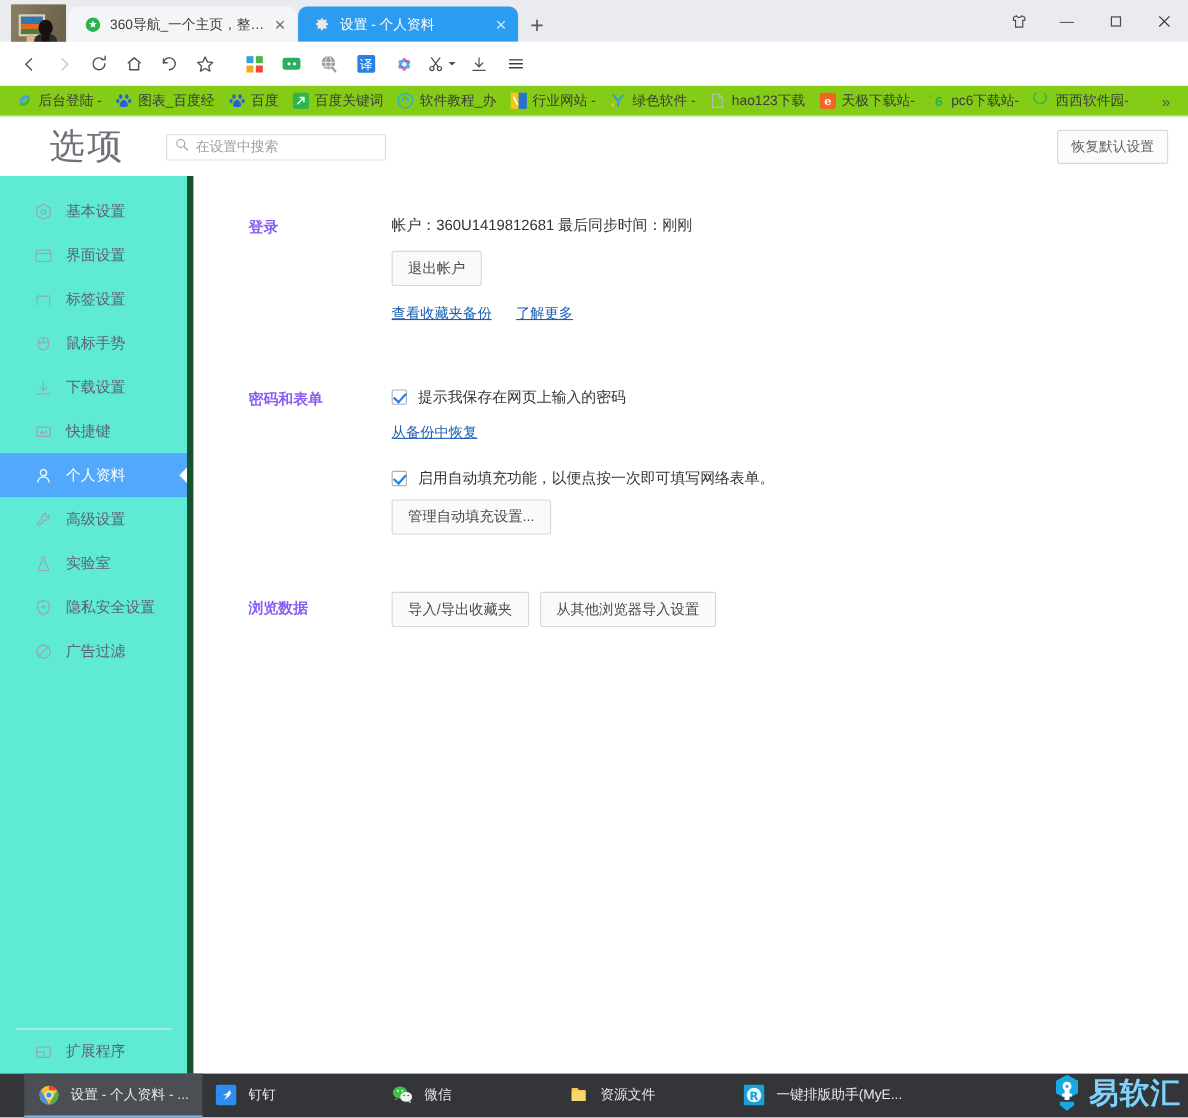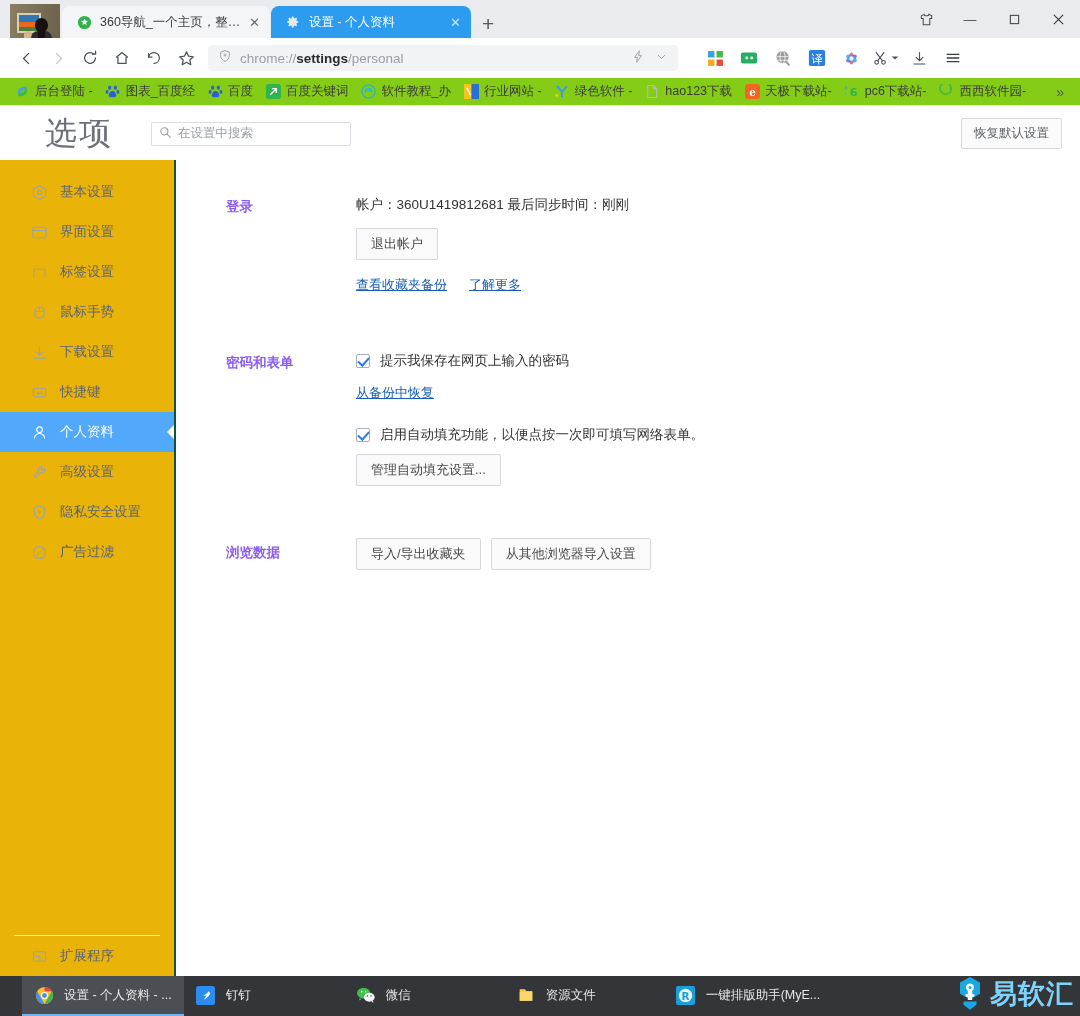--- a/index.html
+++ b/index.html
@@ -92,21 +92,21 @@
   .page { position: absolute; left: 0; top: 107px; width: 1080px; bottom: 40px; background: #fff; }
   .page-header { height: 53px; background: #fff; display: flex; align-items: center; padding: 0 18px; }
   .page-title { font-size: 32px; color: #6d7278; font-weight: 400; margin-left: 27px; letter-spacing: 2px; }
   .searchbox { margin-left: 38px; width: 200px; height: 24px; border: 1px solid #d9dde2;
     border-radius: 2px; display: flex; align-items: center; padding: 0 7px; background:#fff; }
   .searchbox .sph { font-size: 12.5px; color: #9aa0a6; margin-left: 6px; }
   .restore-btn { margin-left: auto; font-size: 12.5px; color: #5f6368; background: #fbfbfb;
     border: 1px solid #d6d9de; border-radius: 2px; padding: 6px 12px; }
 
   .page-body { position: absolute; left: 0; top: 53px; right: 0; bottom: 0; display: flex; }
-  .sidebar { width: 176px; background: #eab308; border-right: 2px solid #14532d;
+  .sidebar { width: 176px; background: #5eead4; border-right: 6px solid #14532d;
     position: relative; flex: 0 0 176px; }
   .side-item { height: 40px; display: flex; align-items: center; padding-left: 30px;
     font-size: 13.5px; color: #5c6470; position: relative; }
   .side-item .sic { width: 18px; height: 18px; margin-right: 12px; display: flex;
     align-items: center; justify-content: center; color: #9aa4b1; flex: 0 0 18px; }
   .side-item.active { background: #52a8fa; color: #fff; }
   .side-item.active .sic { color: #fff; }
   .side-item.active::after { content: ""; position: absolute; right: 0; top: 50%;
     transform: translateY(-50%); border-top: 7px solid transparent;
     border-bottom: 7px solid transparent; border-right: 7px solid #ffffff; }
@@ -228,41 +228,20 @@
           <path d="M4 9a6 6 0 116 7"></path>
           <path d="M4 5.2V9h3.8"></path>
         </svg>
     </div>
     <div class="navbtn">
       <svg width="19" height="19" viewBox="0 0 20 20" fill="none" stroke="#4b5158" stroke-width="1.3" stroke-linejoin="round">
           <path d="M10 3l2.2 4.6 5 .6-3.7 3.4 1 4.9L10 14l-4.5 2.5 1-4.9L2.8 8.2l5-.6z"></path>
         </svg>
     </div>
 
-    <div class="omnibox">
-      <span>
-        <svg width="14" height="14" viewBox="0 0 16 16" fill="none" stroke="#9aa0a6" stroke-width="1.1">
-            <path d="M8 1.8l5 1.8v4c0 3-2.2 5.2-5 6.6-2.8-1.4-5-3.6-5-6.6v-4z"></path>
-            <path d="M8 5.4v3.2M6.4 7h3.2"></path>
-          </svg>
-      </span>
-      <span class="url"><span>chrome://</span><b>settings</b><span>/personal</span></span>
-      <span class="omni-right">
-        <span>
-          <svg width="14" height="15" viewBox="0 0 16 16" fill="none" stroke="#9aa0a6" stroke-width="1.1" stroke-linejoin="round">
-              <path d="M9.5 1.5L4 9h3.2L6.5 14.5 12 7H8.8z"></path>
-            </svg>
-        </span>
-        <span>
-          <svg width="13" height="13" viewBox="0 0 16 16" fill="none" stroke="#9aa0a6" stroke-width="1.2">
-              <path d="M3.5 6l4.5 4.4L12.5 6"></path>
-            </svg>
-        </span>
-      </span>
-    </div>
 
     <div class="toolicons">
       <div class="tbtn">
         <svg width="17" height="17" viewBox="0 0 16 16">
             <rect x="1" y="1" width="6" height="6" fill="#33a3dc"></rect>
             <rect x="9" y="1" width="6" height="6" fill="#4cb648"></rect>
             <rect x="1" y="9" width="6" height="6" fill="#f5a623"></rect>
             <rect x="9" y="9" width="6" height="6" fill="#ec4b3a"></rect>
           </svg>
       </div>
@@ -512,20 +491,28 @@
               </span>
             <span>个人资料</span>
           </div>
           <div class="side-item">
             <span class="sic">
                 <svg width="17" height="17" viewBox="0 0 18 18" fill="none" stroke="currentColor" stroke-width="1.1" stroke-linecap="round">
                   <path d="M11.5 2.5a3.6 3.6 0 00-3.3 5l-5.3 5.3 1.8 1.8 5.3-5.3a3.6 3.6 0 004.4-4.7l-2 2-1.8-1.8z"></path>
                 </svg>
               </span>
             <span>高级设置</span>
+          </div>
+          <div class="side-item">
+            <span class="sic">
+                <svg width="17" height="17" viewBox="0 0 18 18" fill="none" stroke="currentColor" stroke-width="1.1" stroke-linejoin="round">
+                  <path d="M7 2.5h4M7.6 2.5v4.6L4 14.2c-.3.6.1 1.3.8 1.3h8.4c.7 0 1.1-.7.8-1.3l-3.6-7.1V2.5"></path>
+                </svg>
+              </span>
+            <span>实验室</span>
           </div>
           <div class="side-item">
             <span class="sic">
                 <svg width="17" height="17" viewBox="0 0 18 18" fill="none" stroke="currentColor" stroke-width="1.1">
                   <path d="M9 2l5.5 2v4.6c0 3.4-2.4 5.9-5.5 7.4-3.1-1.5-5.5-4-5.5-7.4V4z"></path>
                   <path d="M9 6v4.2M6.9 8.1h4.2"></path>
                 </svg>
               </span>
             <span>隐私安全设置</span>
           </div>

